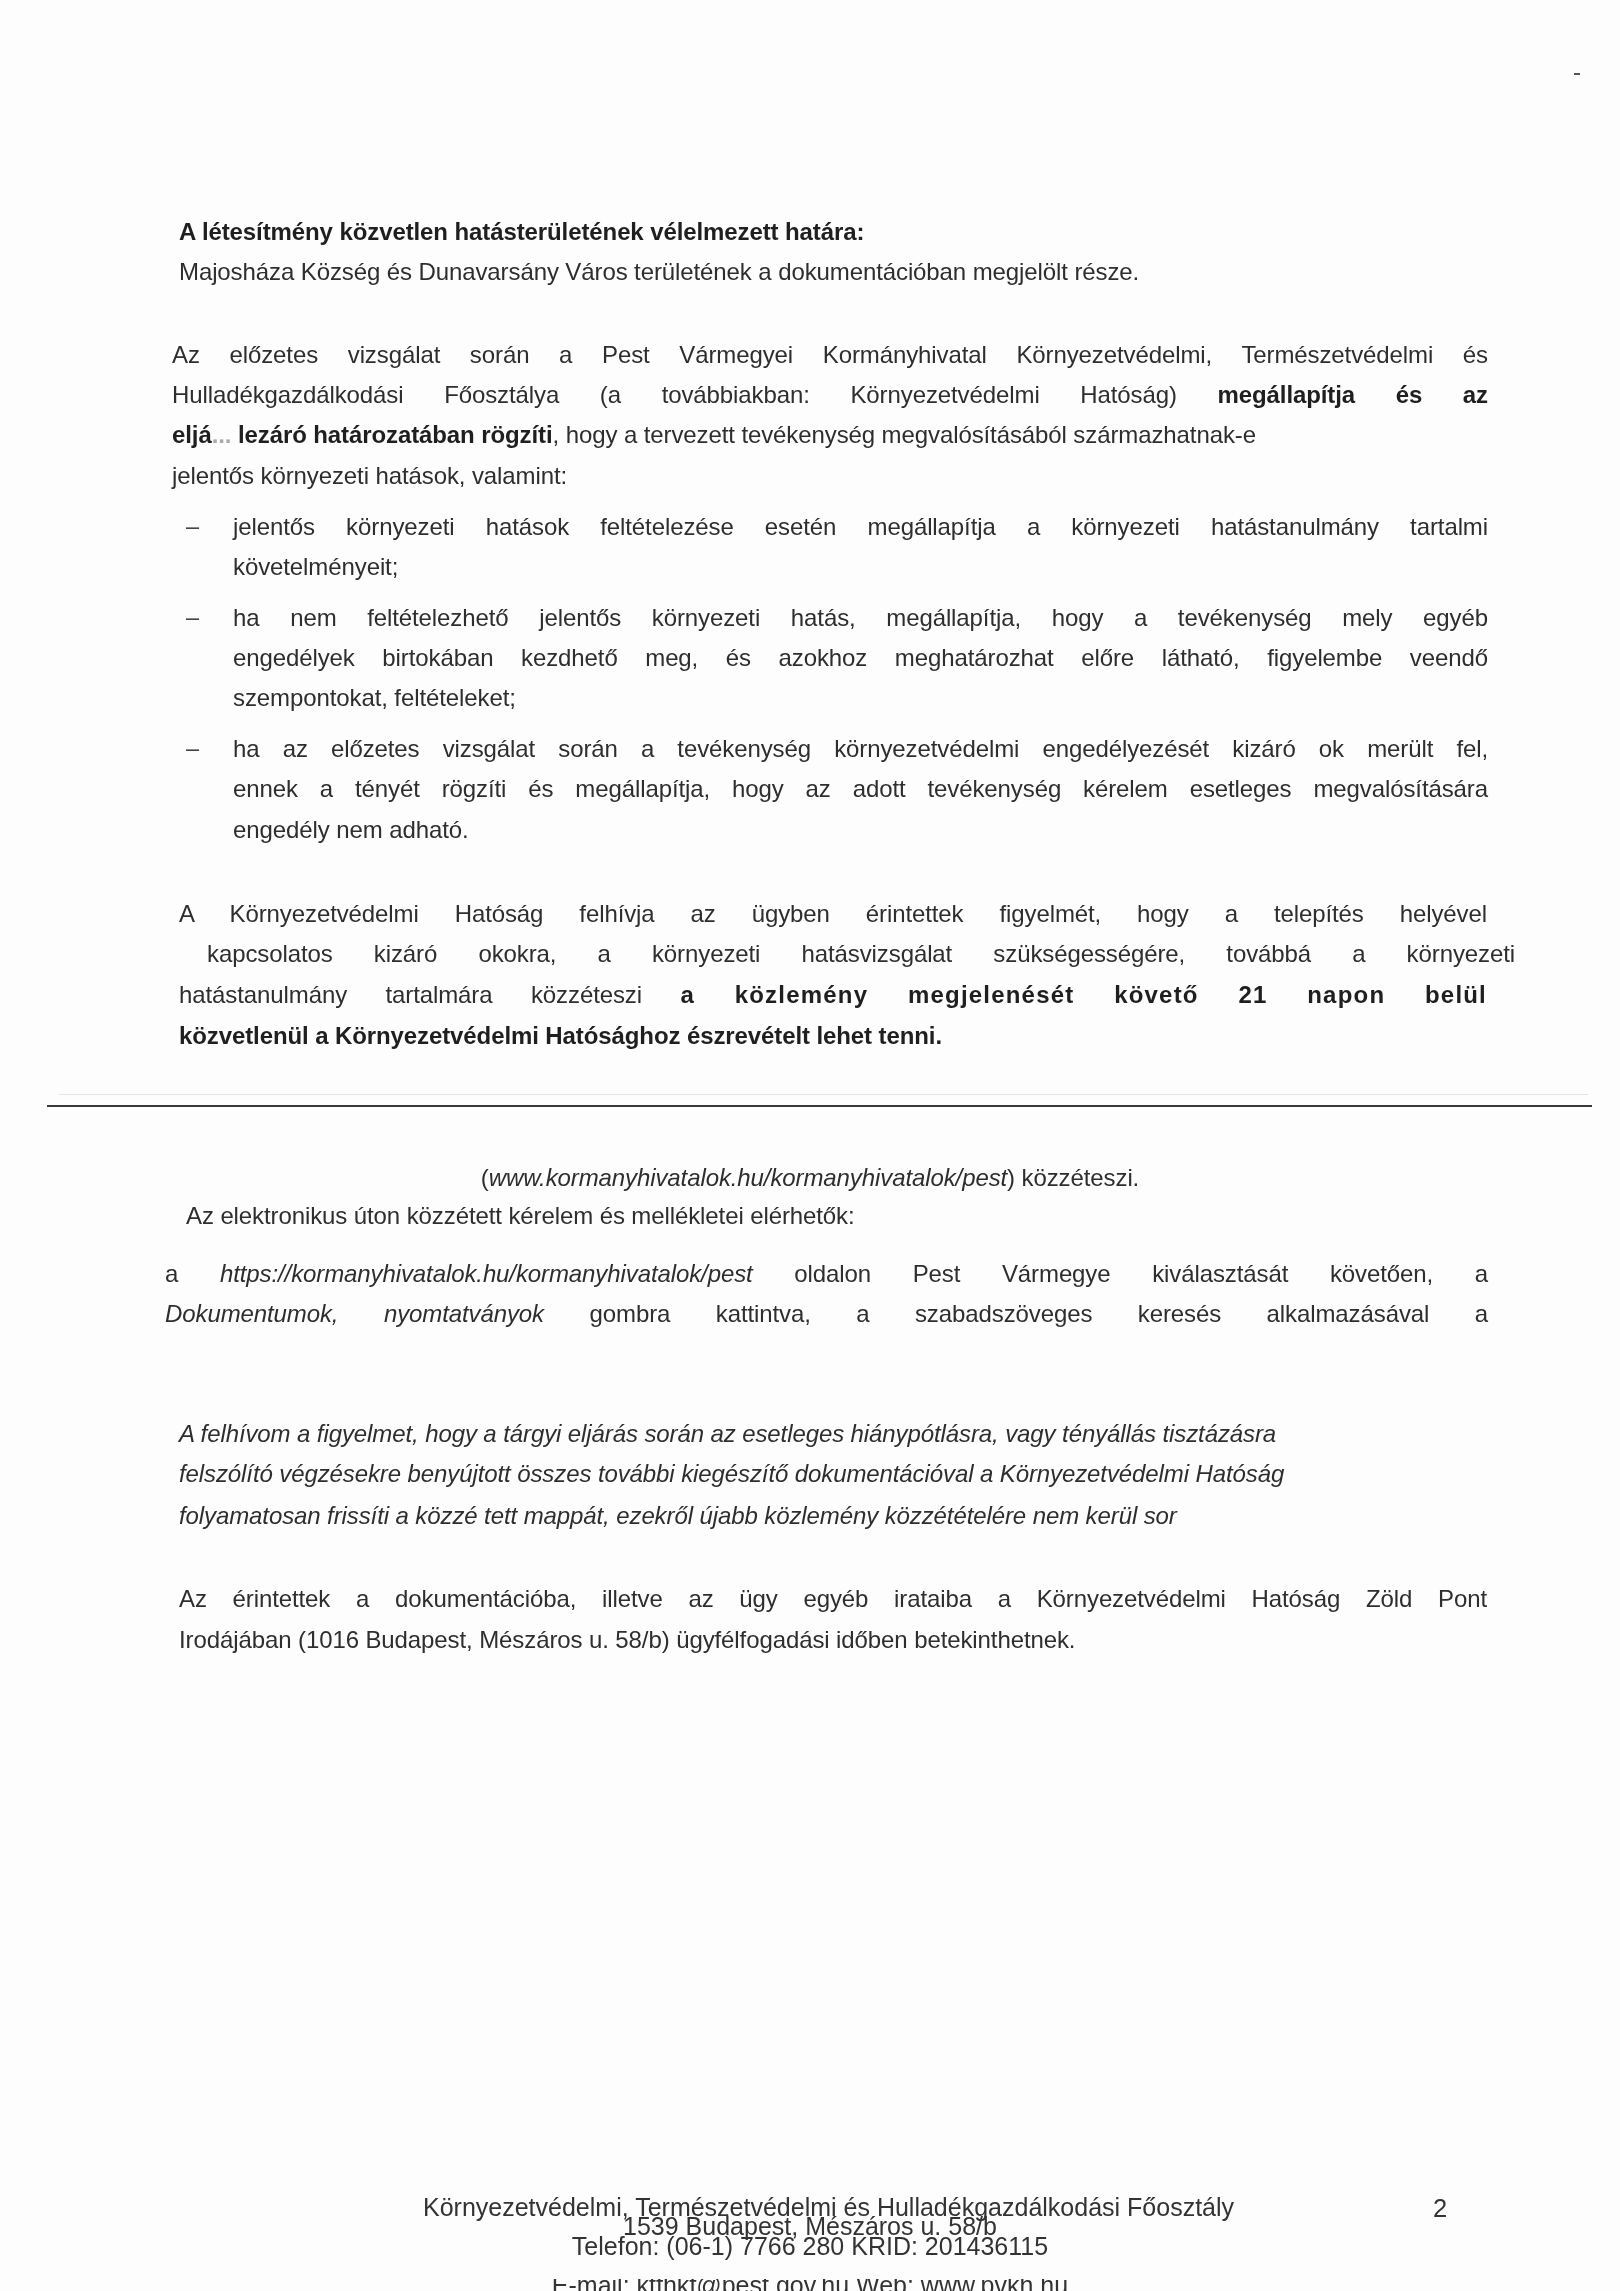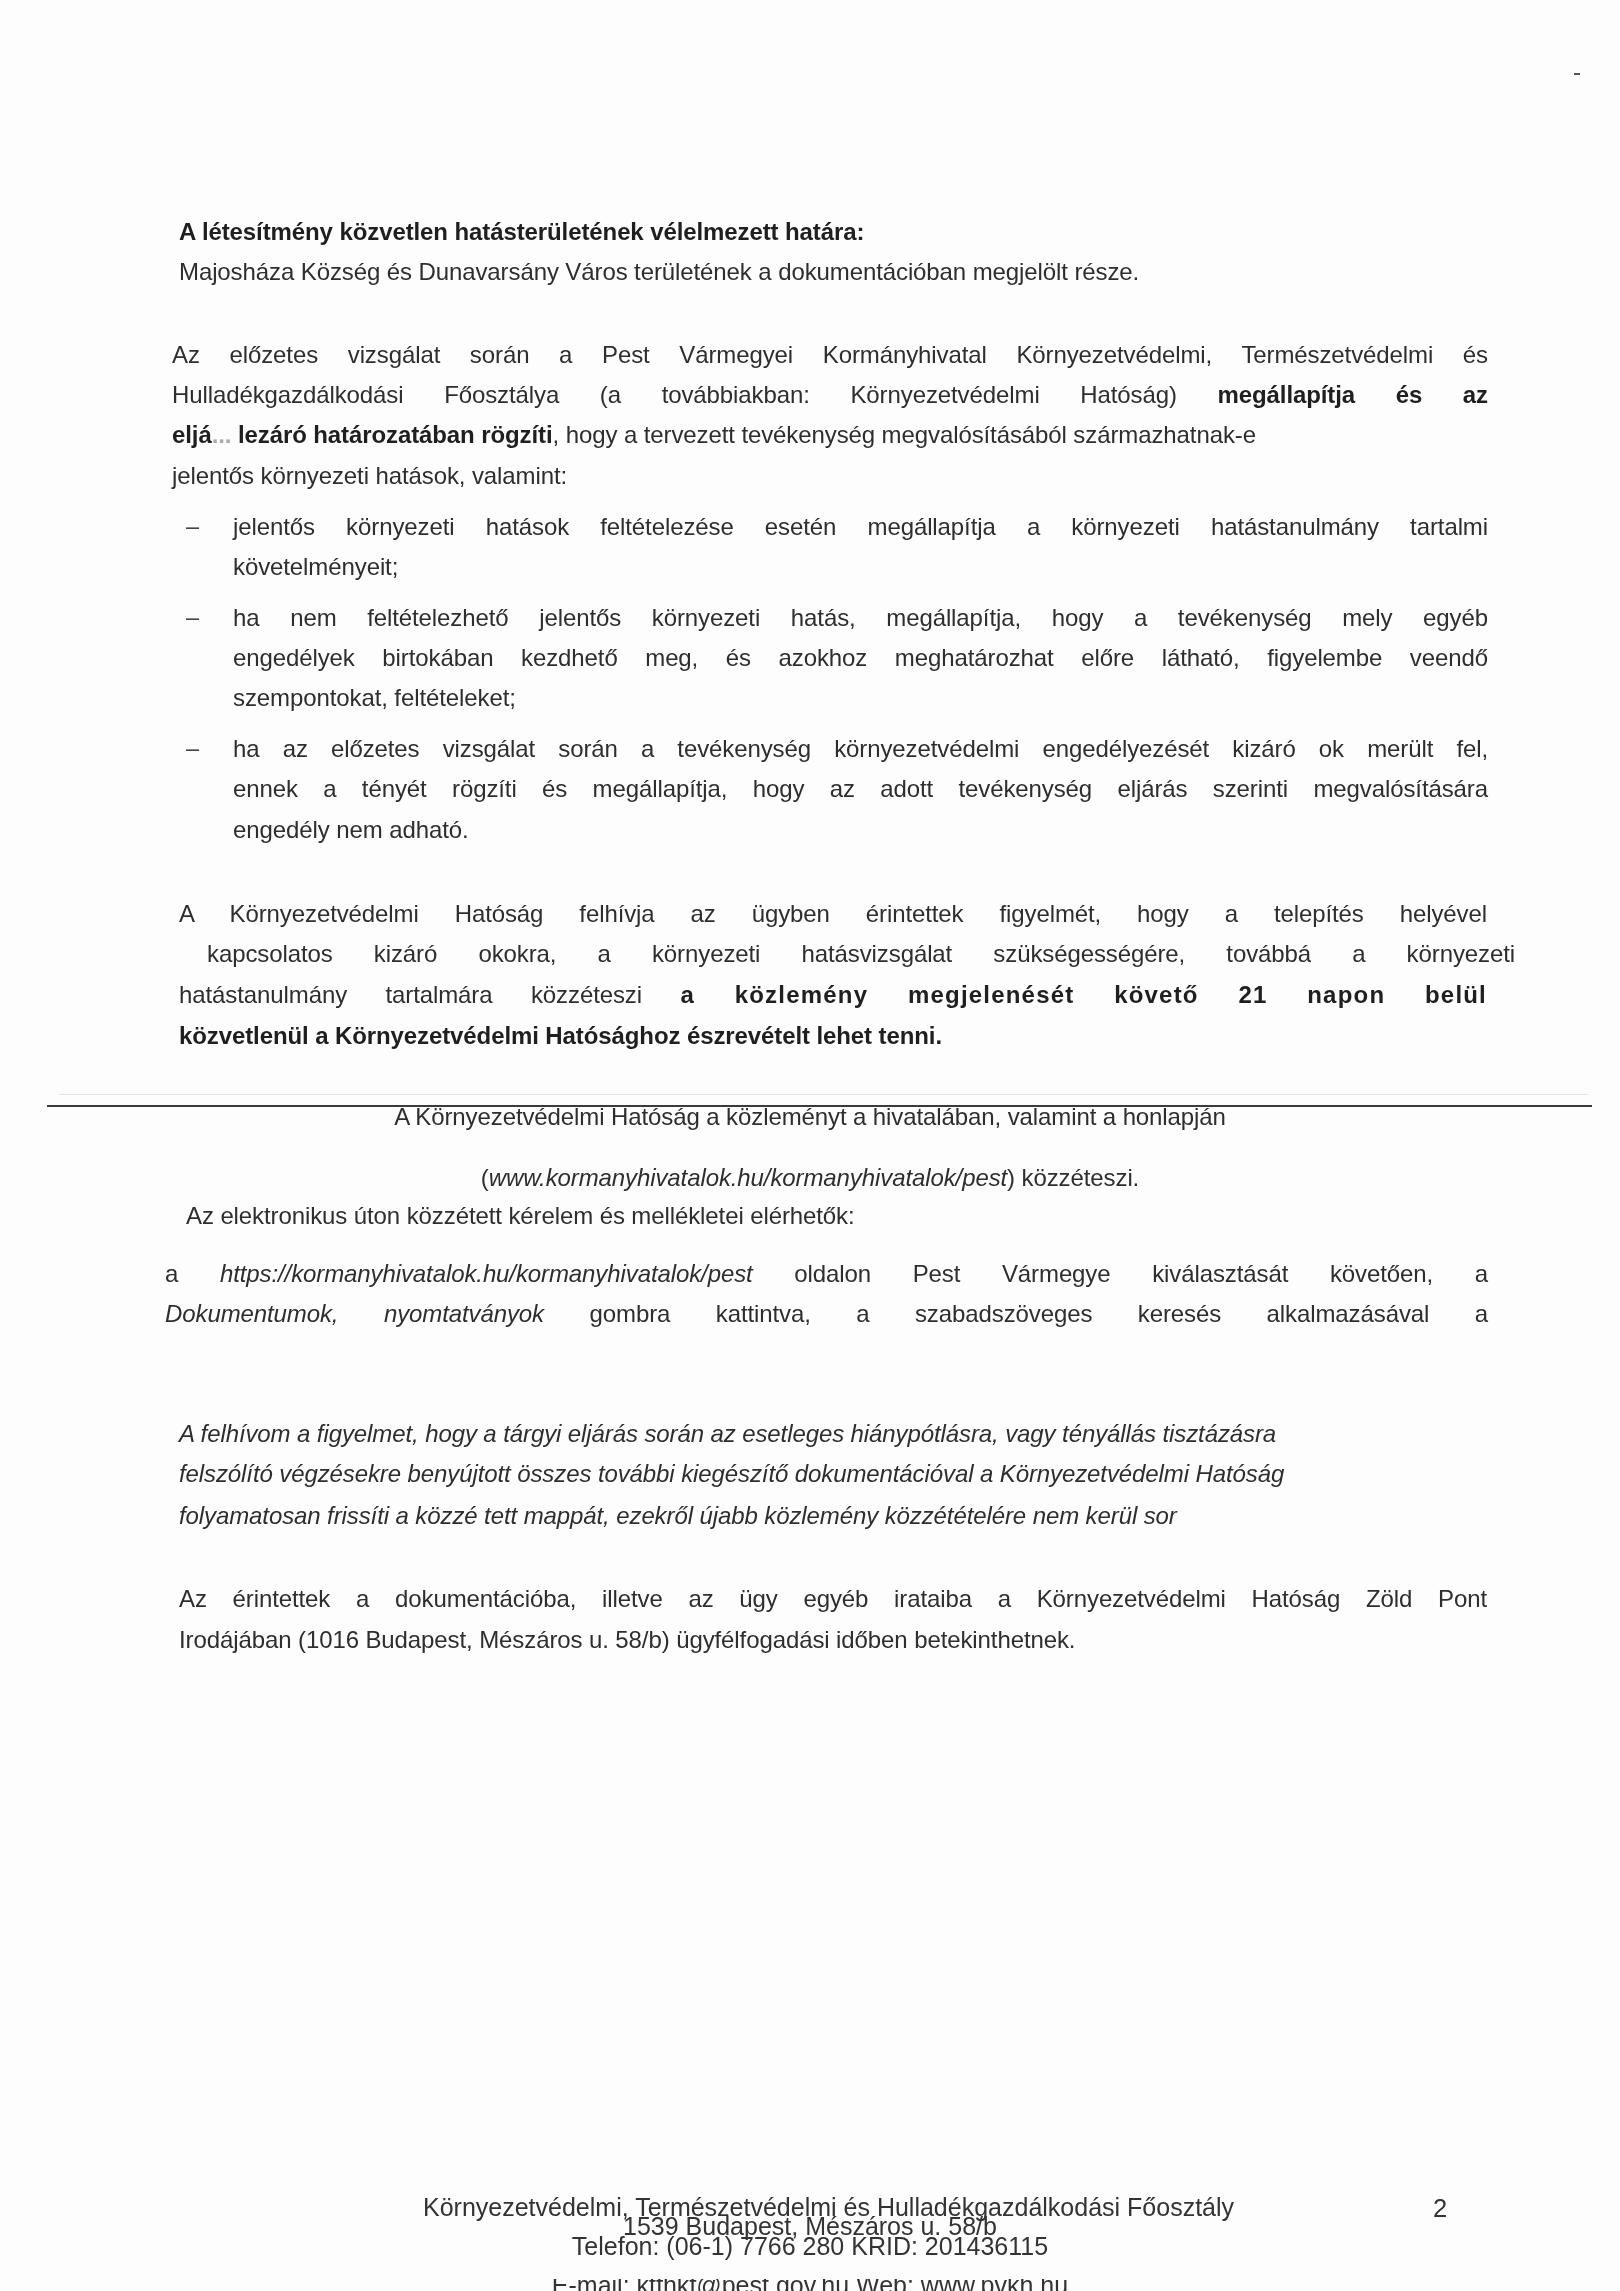--- a/index.html
+++ b/index.html
@@ -46,36 +46,35 @@
     </div>
     <div>
       <div class="bullet" style="left:186px; top:603px;">–</div>
       <div class="line just" style="left:233px; top:603px; width:1255px;">ha nem feltételezhető jelentős környezeti hatás, megállapítja, hogy a tevékenység mely egyéb</div>
       <div class="line just" style="left:233px; top:643px; width:1255px;">engedélyek birtokában kezdhető meg, és azokhoz meghatározhat előre látható, figyelembe veendő</div>
       <div class="line" style="left:233px; top:683px;">szempontokat, feltételeket;</div>
     </div>
     <div>
       <div class="bullet" style="left:186px; top:734px;">–</div>
       <div class="line just" style="left:233px; top:734px; width:1255px;">ha az előzetes vizsgálat során a tevékenység környezetvédelmi engedélyezését kizáró ok merült fel,</div>
-      <div class="line just" style="left:233px; top:774px; width:1255px;">ennek a tényét rögzíti és megállapítja, hogy az adott tevékenység eljárás szerinti megvalósítására</div>
+      <div class="line just" style="left:233px; top:774px; width:1255px;">ennek a tényét rögzíti és megállapítja, hogy az adott tevékenység kérelem esetleges megvalósítására</div>
       <div class="line" style="left:233px; top:815px;">engedély nem adható.</div>
     </div>
   </div>
 
   <div>
     <div class="line just" style="left:179px; top:899px; width:1308px;">A Környezetvédelmi Hatóság felhívja az ügyben érintettek figyelmét, hogy a telepítés helyével</div>
     <div class="line just" style="left:179px; top:939px; width:1308px;margin-left:28px;">kapcsolatos kizáró okokra, a környezeti hatásvizsgálat szükségességére, továbbá a környezeti</div>
     <div class="line just" style="left:179px; top:980px; width:1308px;"><span>hatástanulmány tartalmára közzéteszi</span> <span class="b spaced">a közlemény megjelenését követő 21 napon belül</span></div>
     <div class="line b" style="left:179px; top:1021px;">közvetlenül a Környezetvédelmi Hatósághoz észrevételt lehet tenni.</div>
   </div>
 
   <div class="hr-ghost"></div>
   <div class="hr"></div>
 
-  <div class="line" style="left:0; width:1620px; text-align:center; top:1102px;">A Környezetvédelmi Hatóság a közleményt a hivatalában, valamint a honlapján</div>
   <div class="line" style="left:0; width:1620px; text-align:center; top:1143px;margin-top:20px;"><span>(</span><span class="i">www.kormanyhivatalok.hu/kormanyhivatalok/pest</span><span>) közzéteszi.</span></div>
 
   <div class="line" style="left:186px; top:1201px;">Az elektronikus úton közzétett kérelem és mellékletei elérhetők:</div>
   <div class="line just" style="left:165px; top:1259px; width:1323px;"><span>a</span> <span class="i">https://kormanyhivatalok.hu/kormanyhivatalok/pest</span> <span>oldalon Pest Vármegye kiválasztását követően, a</span></div>
   <div class="line just" style="left:165px; top:1299px; width:1323px;"><span class="i">Dokumentumok, nyomtatványok</span> <span>gombra kattintva, a szabadszöveges keresés alkalmazásával a</span></div>
 
   <div>
     <div class="line i" style="left:179px; top:1419px;">A felhívom a figyelmet, hogy a tárgyi eljárás során az esetleges hiánypótlásra, vagy tényállás tisztázásra</div>
     <div class="line i" style="left:179px; top:1459px;">felszólító végzésekre benyújtott összes további kiegészítő dokumentációval a Környezetvédelmi Hatóság</div>
     <div class="line i" style="left:179px; top:1501px;">folyamatosan frissíti a közzé tett mappát, ezekről újabb közlemény közzétételére nem kerül sor</div>

